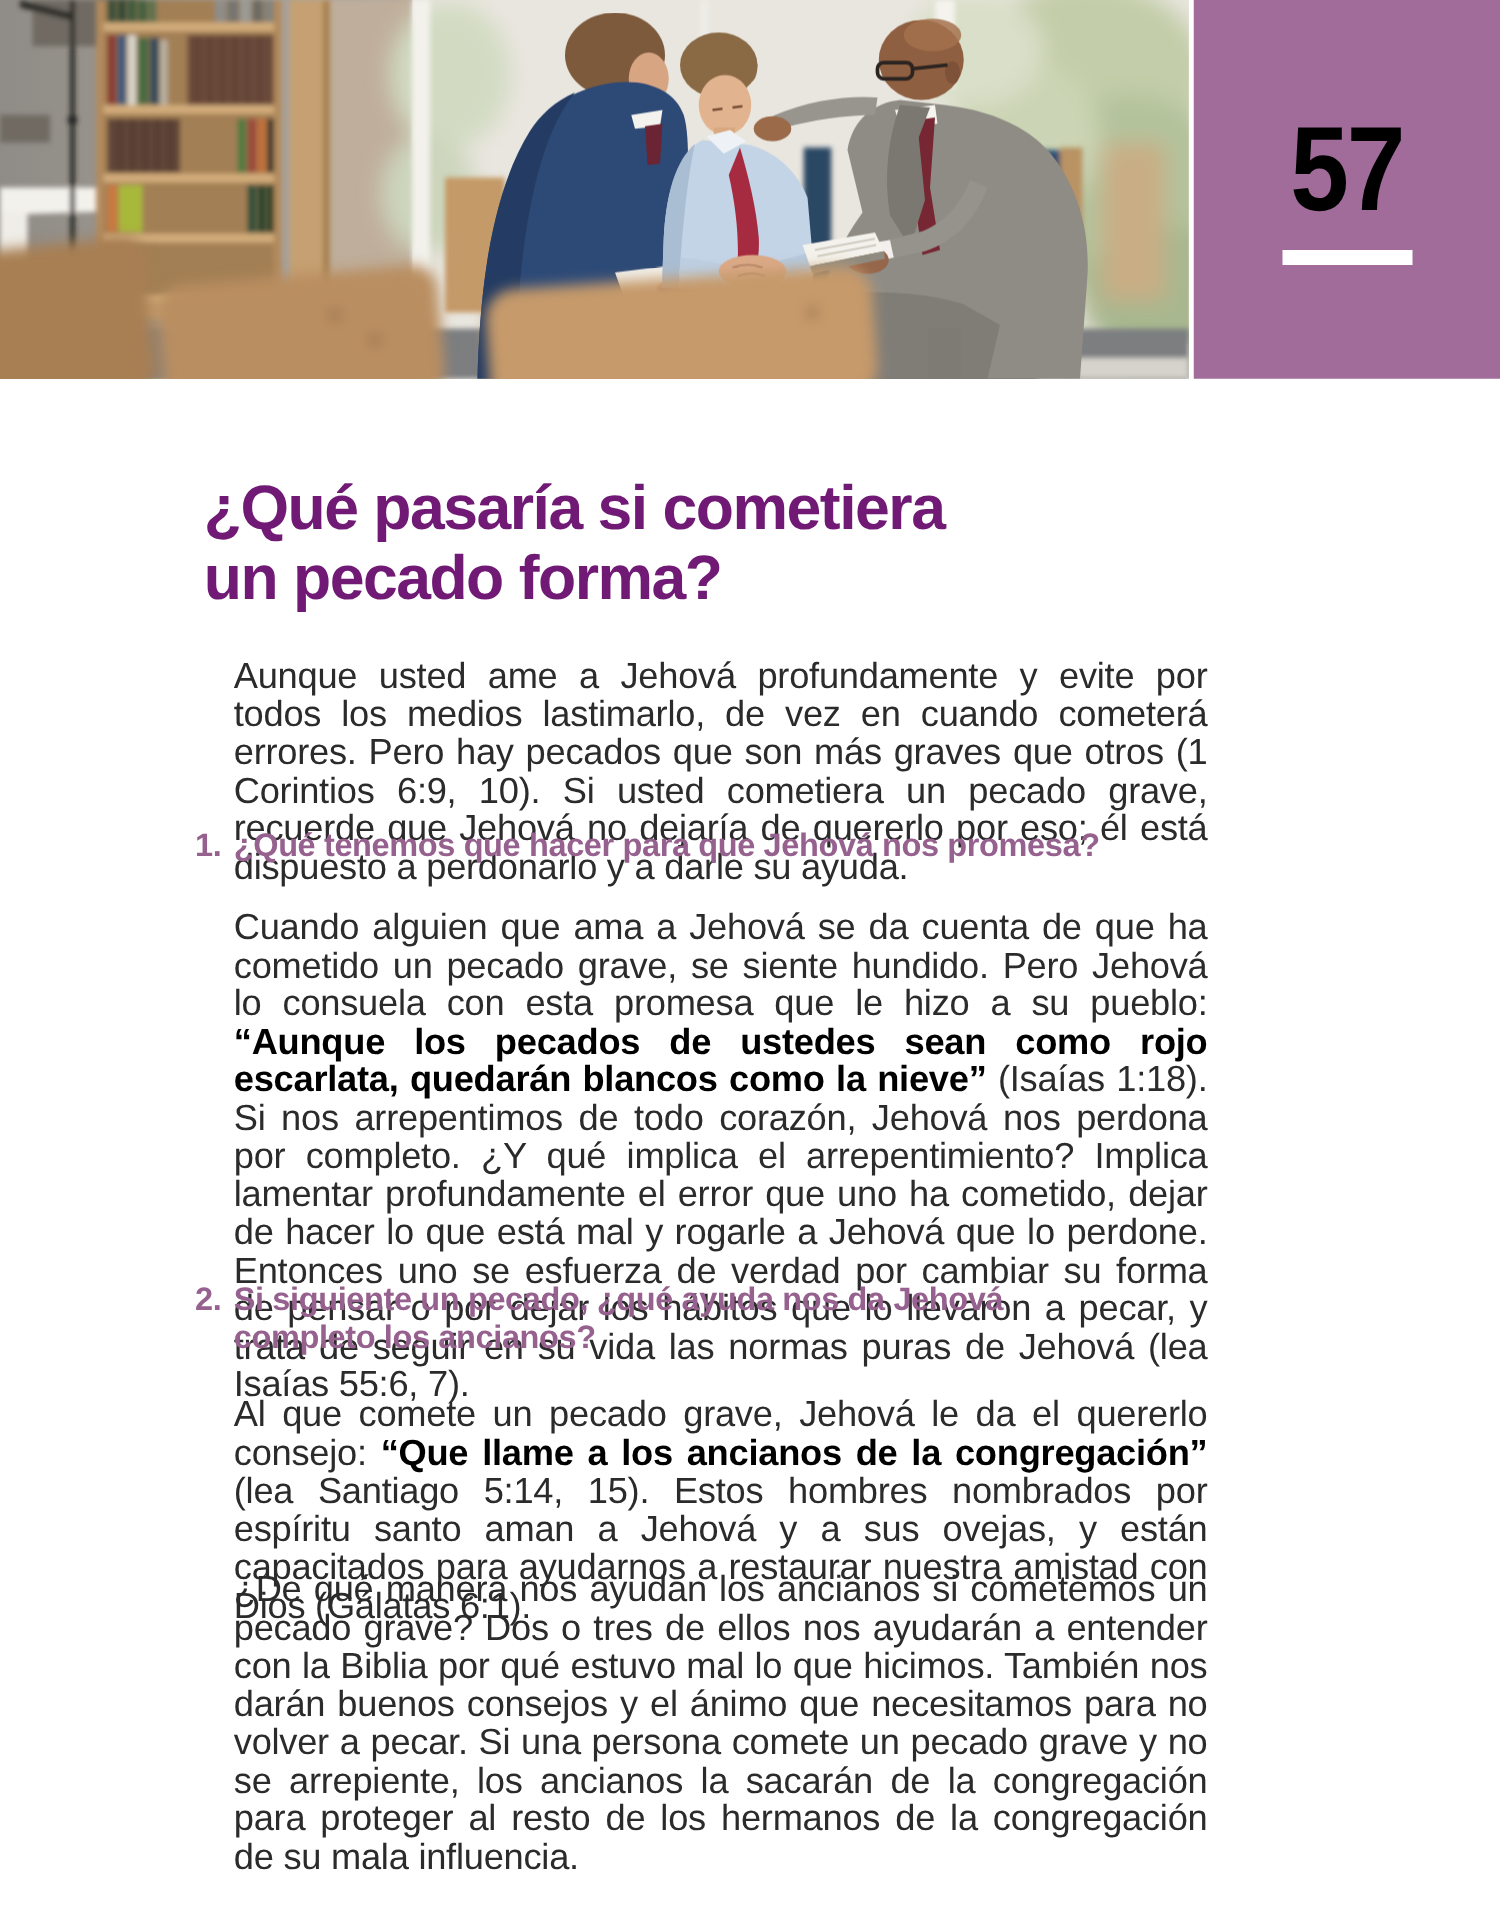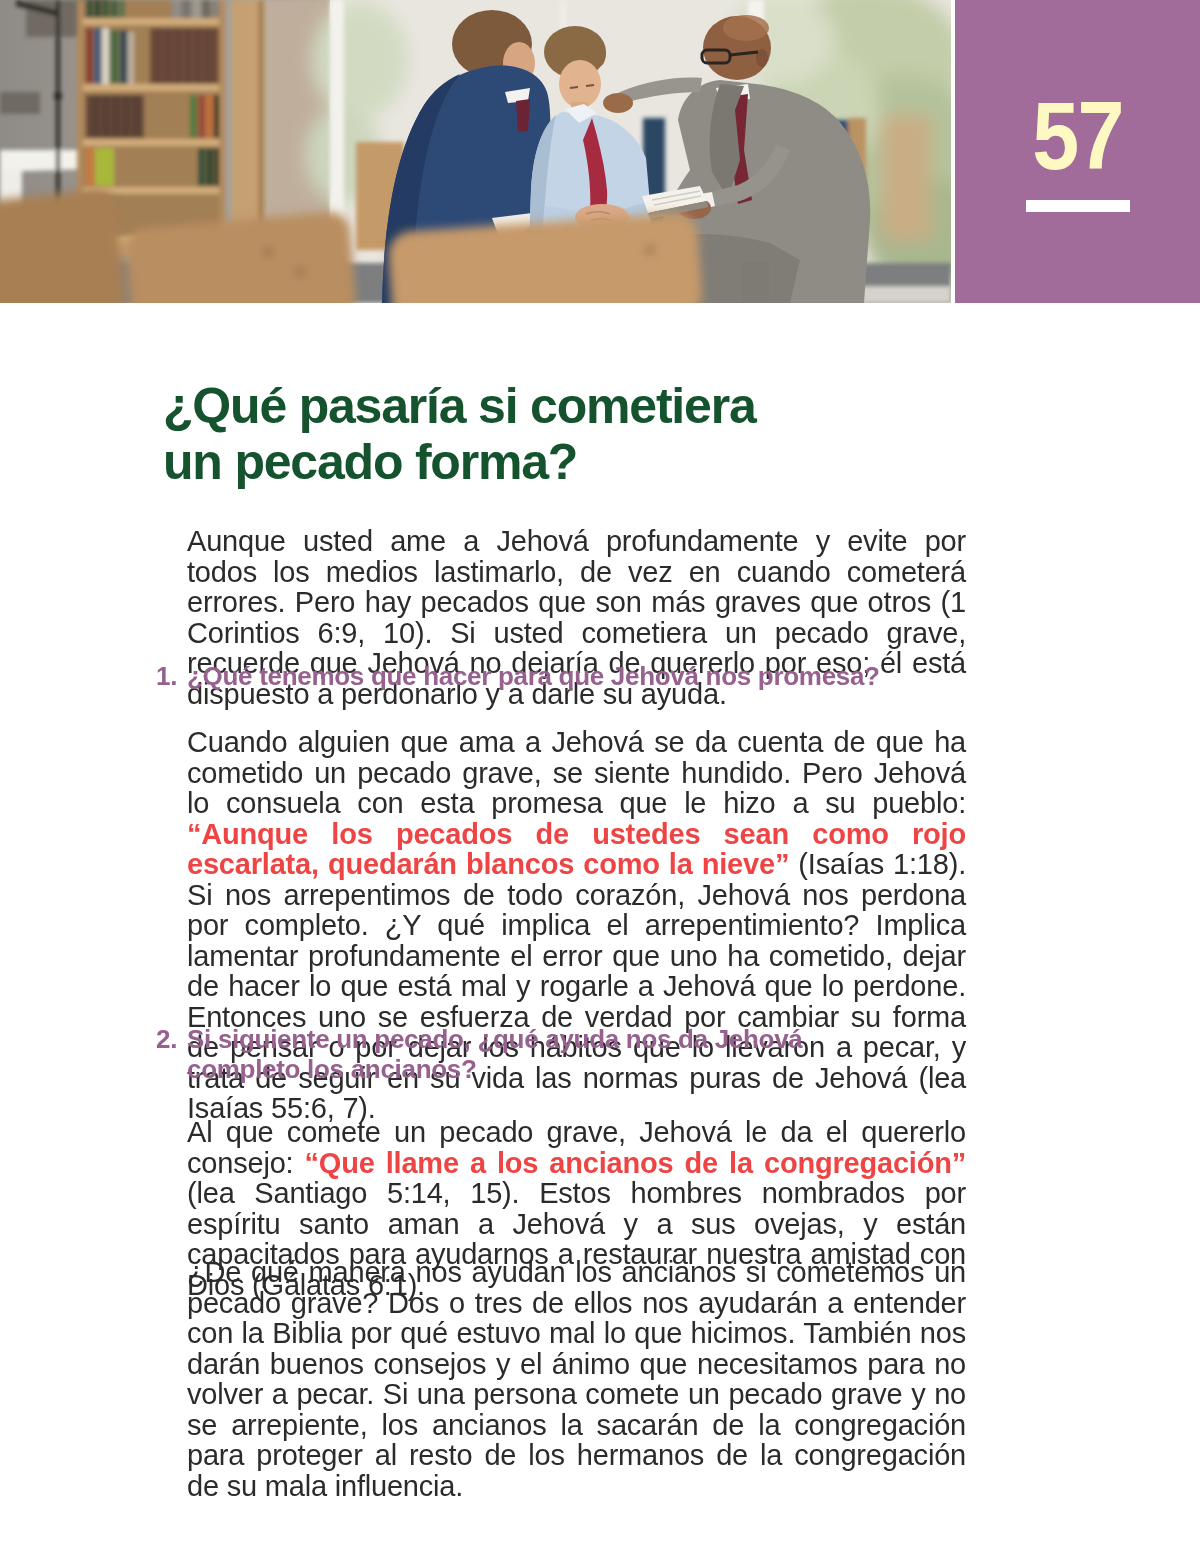--- a/index.html
+++ b/index.html
@@ -3,34 +3,34 @@
 <meta charset="utf-8">
 <style>
   html,body{margin:0;padding:0;background:#ffffff;}
   .page{position:relative;width:1200px;height:1543px;background:#ffffff;overflow:hidden;
         font-family:"Liberation Sans", sans-serif;color:#2b2b2b;}
   
   .photo{position:absolute;left:0;top:0;width:951px;height:303px;overflow:hidden;background:#e6e2da;}
   .photo svg{display:block;}
   .numblock{position:absolute;left:955px;top:0;width:245px;height:303px;background:#a16c9a;}
   .numblock .num{position:absolute;top:88px;left:0;width:100%;text-align:center;
-                 font-weight:bold;font-size:96px;line-height:96px;color:#fef9c3;
+                 font-weight:bold;font-size:96px;line-height:96px;color:#000000;
                  letter-spacing:-2px;}
   .numblock .num span{display:inline-block;transform:scaleX(.88);}
   .numblock .bar{position:absolute;top:200px;left:50%;margin-left:-52px;width:104px;height:12px;background:#ffffff;}
   
   .title{position:absolute;left:163px;top:344px;width:820px;
-         font-size:50px;line-height:56px;font-weight:bold;color:#14532d;letter-spacing:-1.2px;}
+         font-size:50px;line-height:56px;font-weight:bold;color:#701a75;letter-spacing:-1.2px;}
   .body-par{position:absolute;width:779px;font-size:29px;line-height:30.5px;
             letter-spacing:-0.2px;text-align:justify;color:#2b2b2b;}
   .intro{left:187px;top:497px;}
   .p1{left:187px;top:698px;}
   .p2a{left:187px;top:1088px;}
   .p2b{left:187px;top:1228px;}
-  .body-par b{font-weight:bold;color:#ef4444;}
+  .body-par b{font-weight:bold;color:#000000;}
   .sec-head{position:absolute;left:187px;font-size:26px;line-height:30px;font-weight:bold;
             color:#96618e;letter-spacing:-0.3px;}
   .h1{top:661px;}
   .h2{top:1024px;}
   .sec-head .no{position:absolute;left:-31px;top:0;}
 </style>
 </head>
 <body>
 
 <div class="page">

